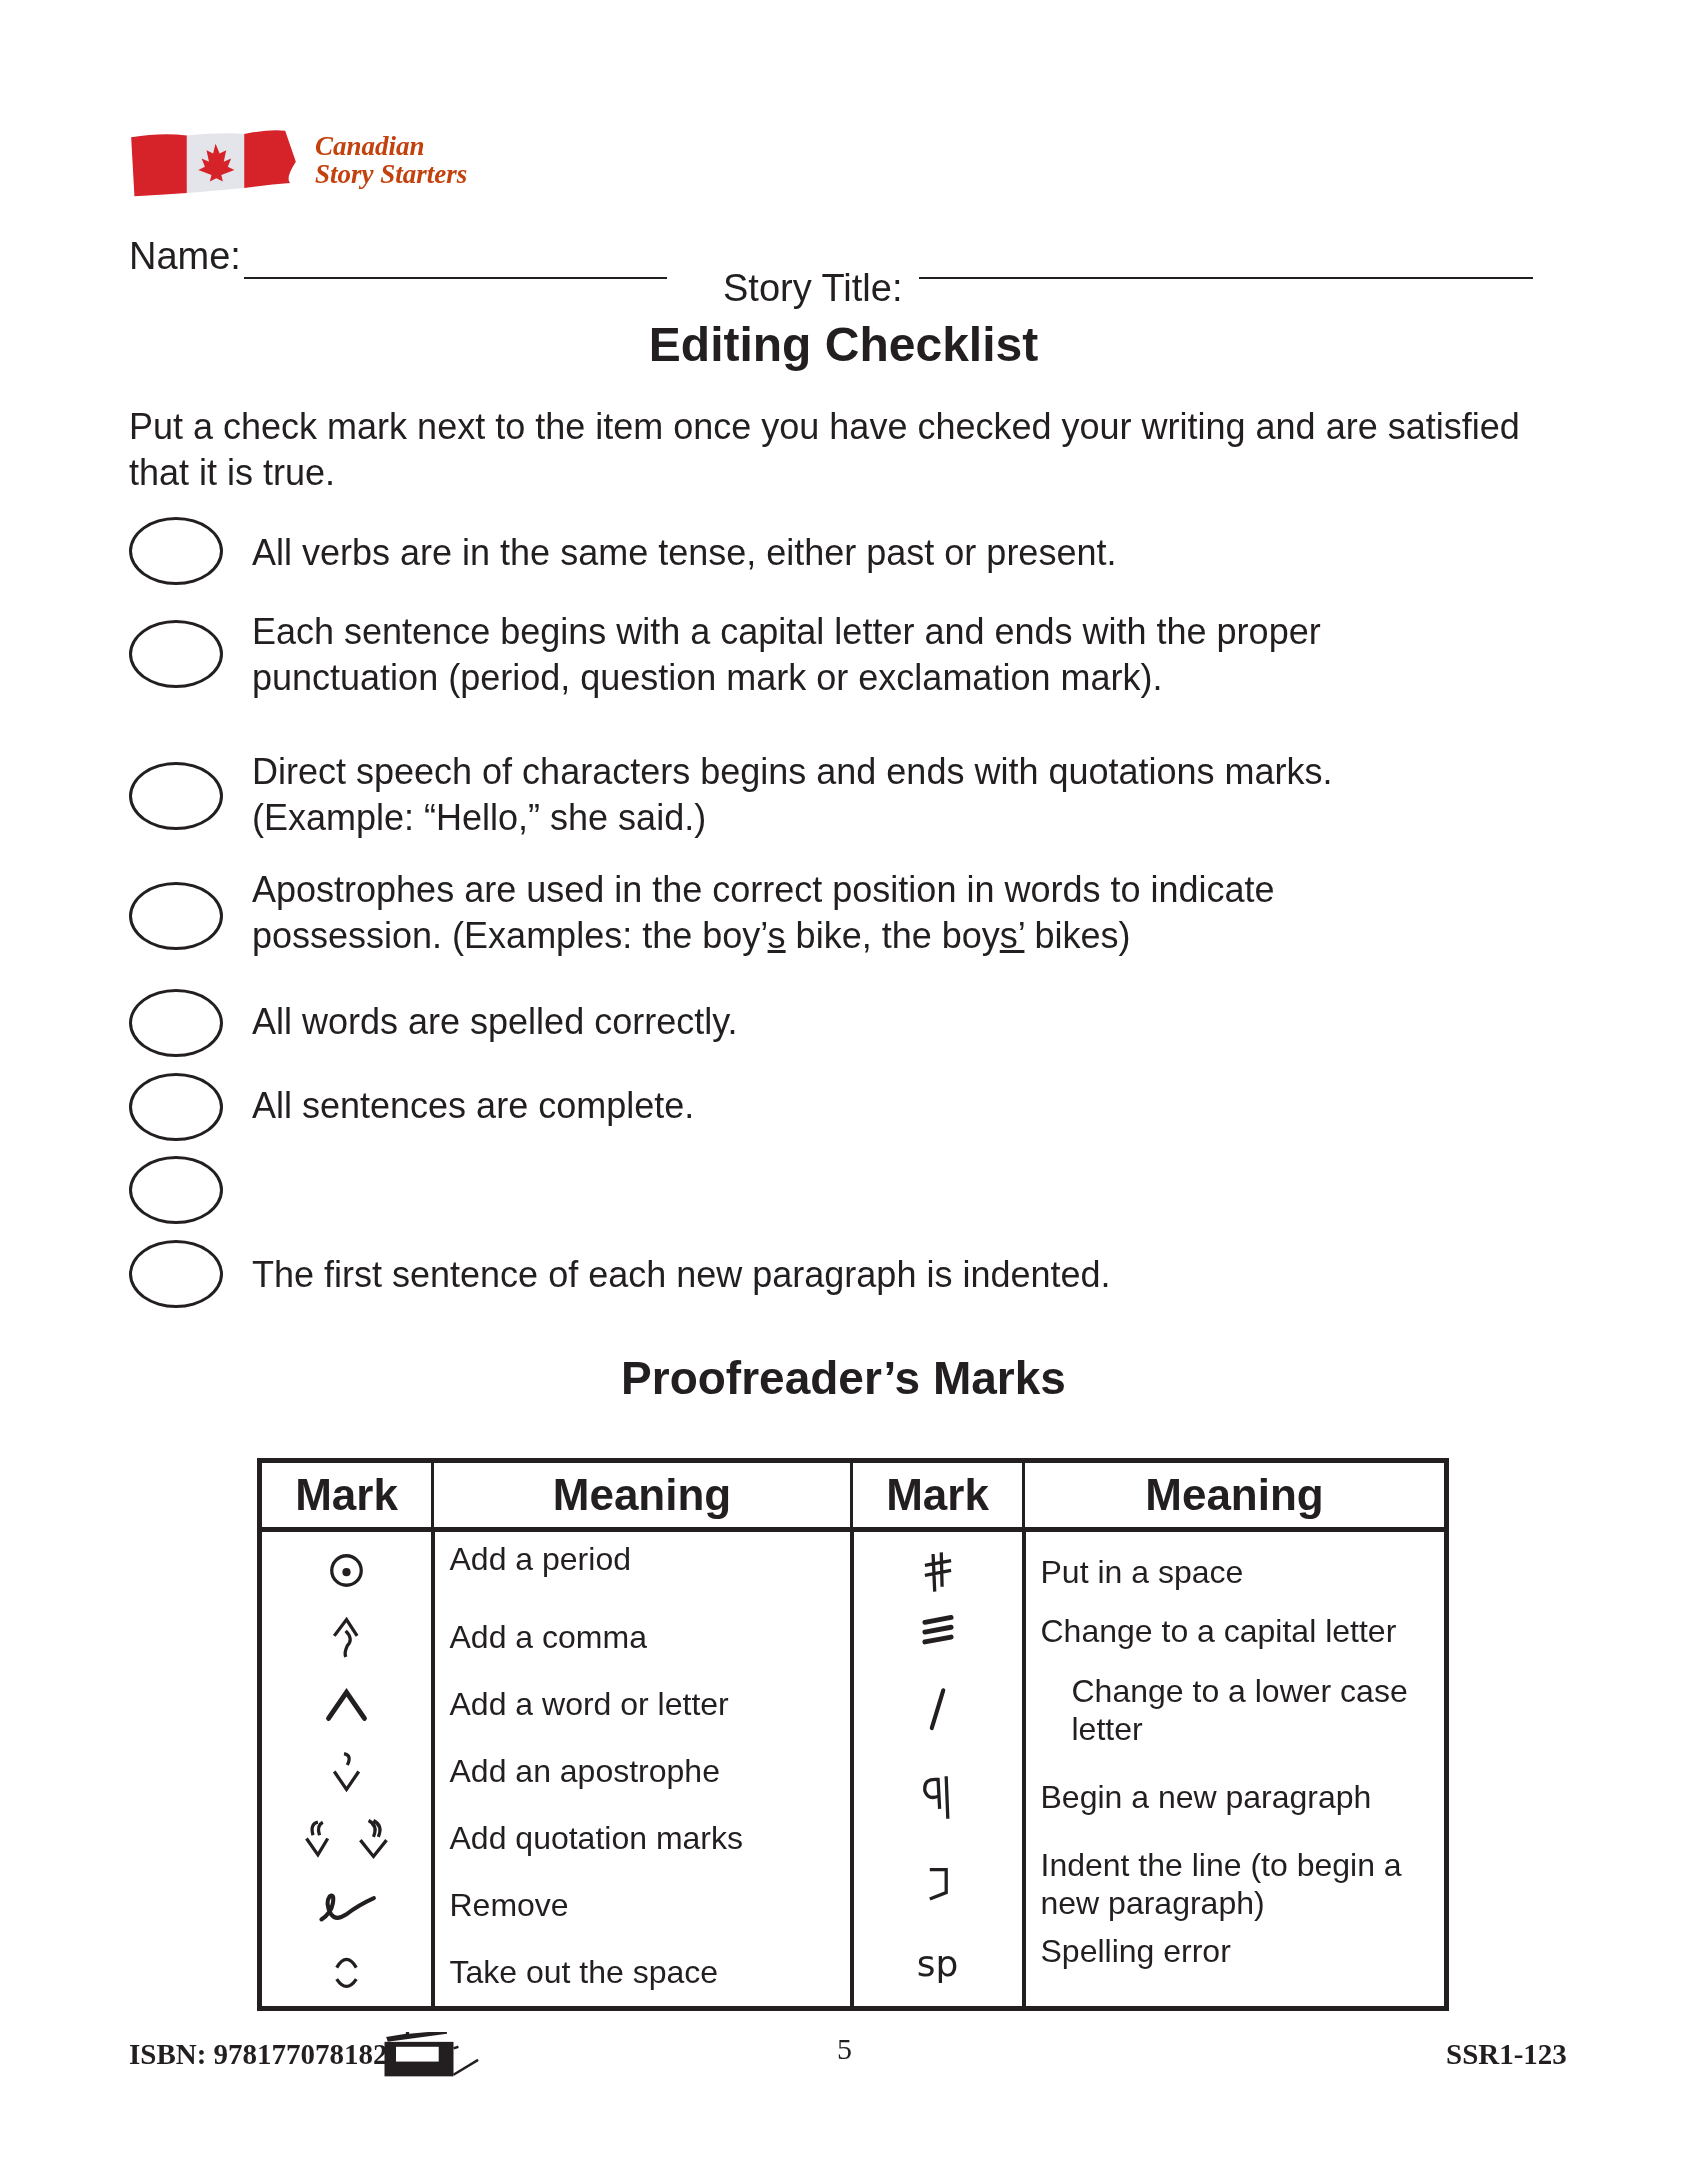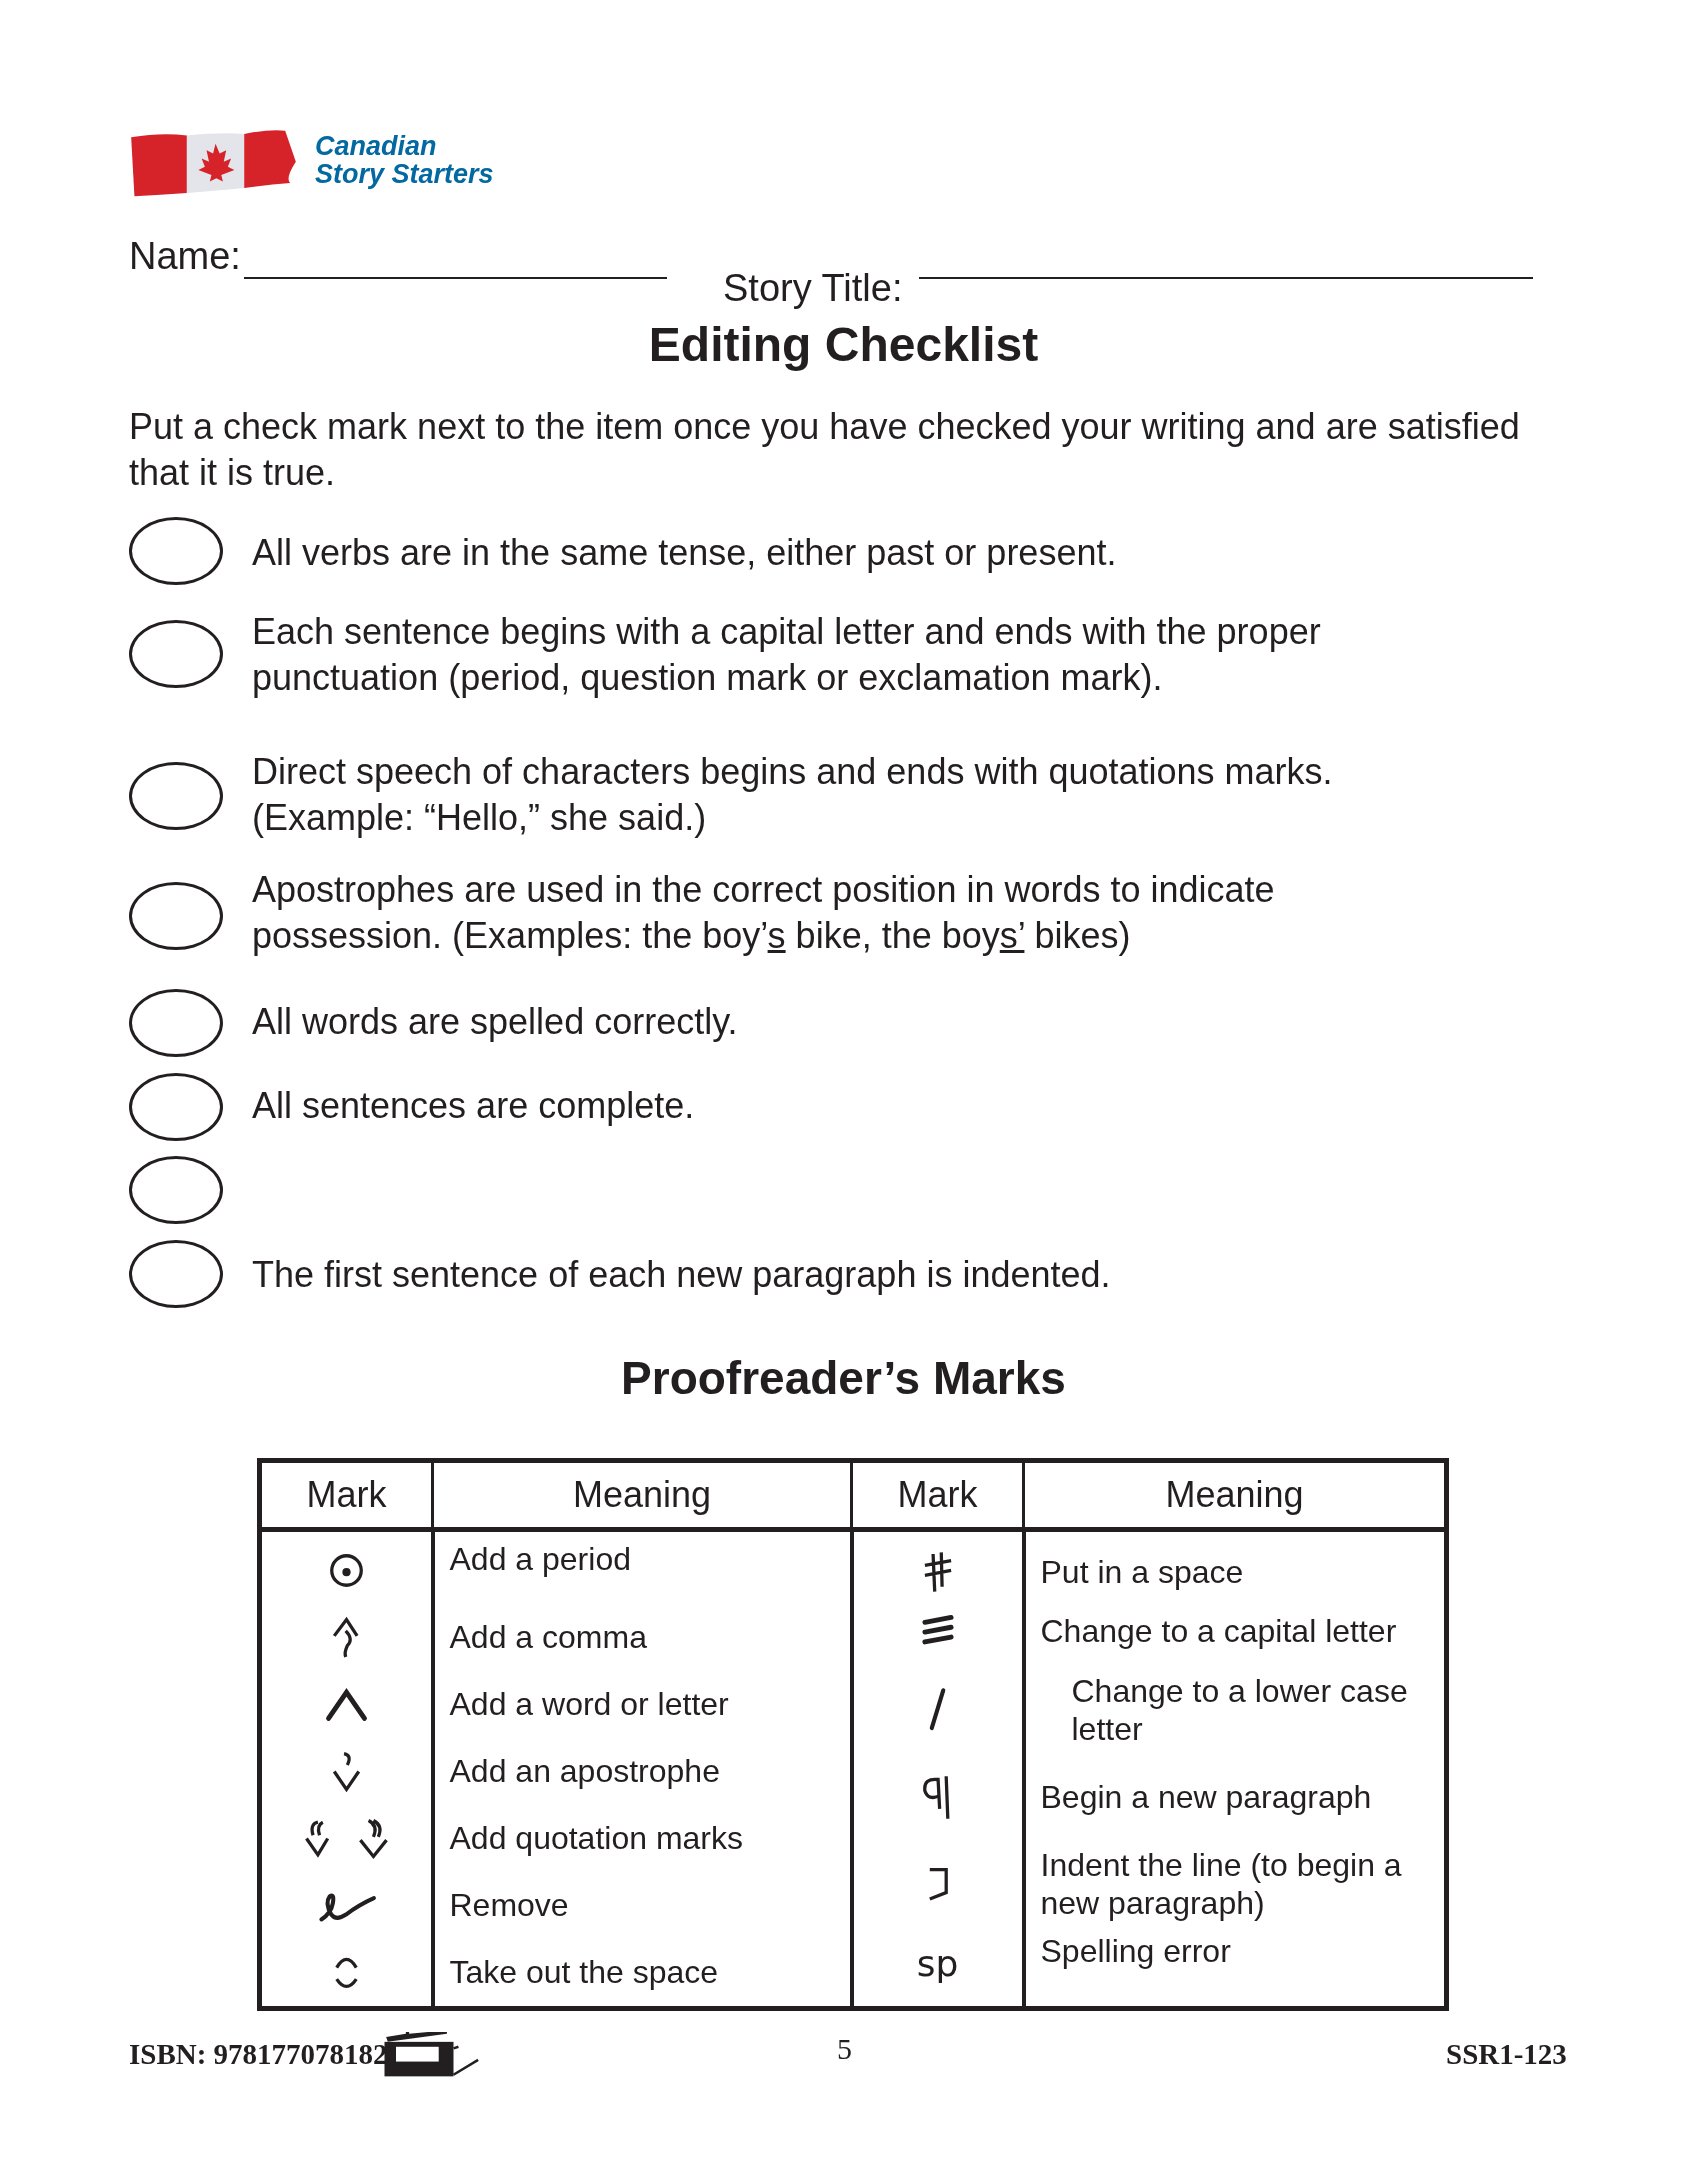--- a/index.html
+++ b/index.html
@@ -1,29 +1,29 @@
 <!DOCTYPE html>
 <html style="font-size:13px"><head>
 <meta charset="utf-8">
 <style>
   html, body { margin:0; padding:0; background:#ffffff; }
   body { width:1687px; height:2183px; position:relative; overflow:hidden; font-family:"Liberation Sans", sans-serif; color:#231f20; }
   .abs { position:absolute; }
   .flag { left:129px; top:129px; width:169px; height:68px; }
-  .brand { left:315px; top:132px; font-family:Liberation Sans, sans-serif; font-style:italic; font-weight:bold; font-size:27px; line-height:28px; color:#0369a1; }
+  .brand { left:315px; top:132px; font-family:Liberation Serif, serif; font-style:italic; font-weight:bold; font-size:27px; line-height:28px; color:#c2410c; }
   .field-label { font-size:38px; line-height:43px; }
   .uline { border-bottom:2.5px solid #231f20; height:0; }
   .h1 { font-size:48px; font-weight:bold; text-align:center; width:1687px; left:0; }
   .instr { left:129px; top:404px; width:1401px; font-size:36px; line-height:46px; }
   .check-item { left:129px; width:1417px; display:flex; align-items:flex-start; }
   .oval { width:94px; height:68px; border:3.3px solid #231f20; border-radius:50%; flex:none; box-sizing:border-box; }
   .item-text { position:absolute; left:123px; font-size:36px; line-height:46px; }
   .u { text-decoration:underline; }
   table.marks { position:absolute; left:257px; top:1458px; width:1188px; border-collapse:collapse; border:5px solid #231f20; table-layout:fixed; }
-  table.marks th { font-size:36px; font-weight:normal; height:64px; border:3.3px solid #231f20; border-bottom:5.8px solid #231f20; padding:0; }
+  table.marks th { font-size:44px; font-weight:bold; height:64px; border:3.3px solid #231f20; border-bottom:5.8px solid #231f20; padding:0; }
   table.marks td { border-left:4.1px solid #231f20; border-right:4.1px solid #231f20; vertical-align:top; padding:0; }
   .mark-cell { text-align:center; }
   .row-item { height:67px; display:flex; align-items:center; font-size:32px; }
   .mean { padding-left:15px; line-height:38px; }
   .mk { width:100%; display:flex; justify-content:center; align-items:center; height:67px; }
   .footer { font-family:"Liberation Serif", serif; font-weight:bold; font-size:29px; }
   .pageno { font-family:"Liberation Serif", serif; font-size:30px; }
 </style>
 </head>
 <body>

